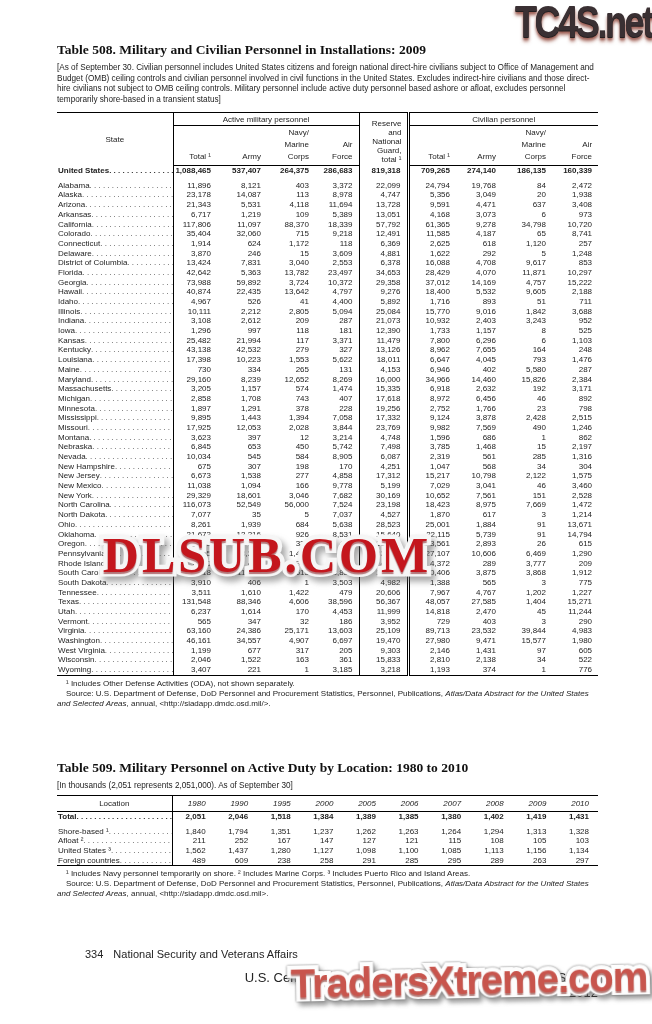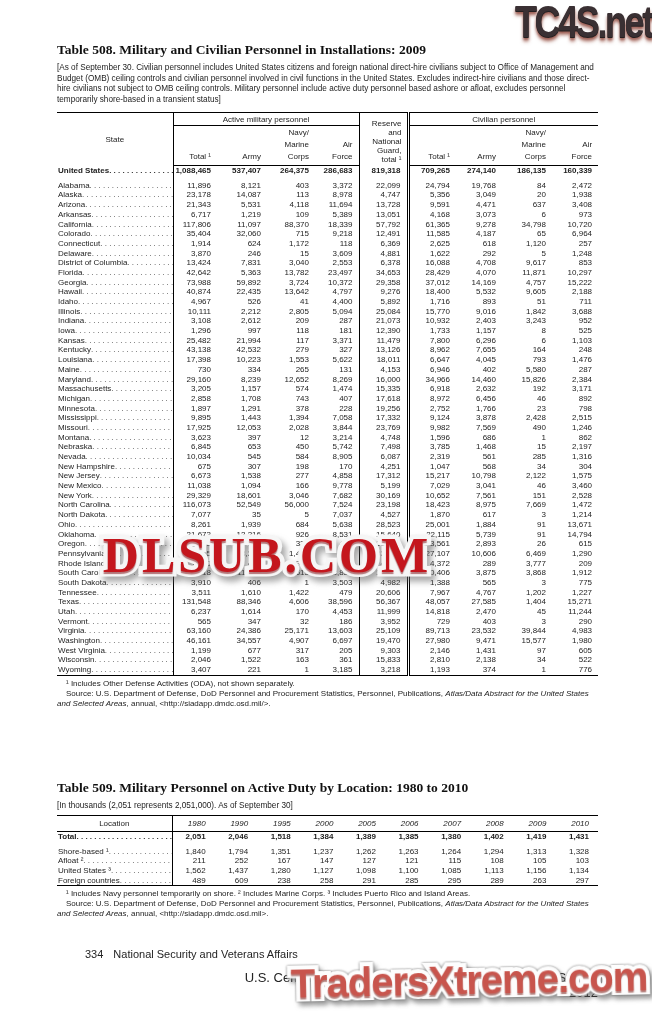--- a/index.html
+++ b/index.html
@@ -1,21 +1,21 @@
 <!DOCTYPE html>
 <html><head>
 <meta charset="utf-8">
 <style>
   html,body{margin:0;padding:0;background:#e8e8e8;}
   .page{position:relative;width:652px;height:1024px;background:#fff;overflow:hidden;
         font-family:"Liberation Sans",sans-serif;color:#1d1d1d;}
 
   
   .t508{position:absolute;left:57px;top:42px;width:541px;}
-  .t509{position:absolute;left:57px;top:780px;width:541px;}
+  .t509{position:absolute;left:57px;top:760px;width:541px;}
   .t-title{font-family:"Liberation Serif",serif;font-size:13.5px;font-weight:bold;margin:0 0 5px;color:#111;}
   .note{font-size:8.2px;line-height:10.5px;margin:0 0 7px;color:#222;}
   .note9{font-size:8.2px;margin:0 0 5px;color:#222;}
 
   
   table{border-collapse:collapse;table-layout:fixed;width:541px;
         border-top:1px solid #000;border-bottom:1px solid #000;}
   th{font-weight:normal;font-size:8px;color:#1d1d1d;padding:0;}
   .grp-h{border-bottom:1px solid #000;text-align:center;padding:2px 0 1px;}
   .state-h{vertical-align:middle;text-align:center;border-right:1px solid #000;}
@@ -234,21 +234,21 @@
               </div>
             </td>
             <td class="num">35,404</td>
             <td class="num">32,060</td>
             <td class="num">715</td>
             <td class="num">9,218</td>
             <td class="num">12,491</td>
             <td class="num">11,585</td>
             <td class="num">4,187</td>
             <td class="num">65</td>
-            <td class="num">6,964</td>
+            <td class="num">8,741</td>
           </tr>
           <tr>
             <td class="state-cell">
               <div class="leader">
                 <span class="nm">Connecticut</span>
                 <span class="dots"></span>
               </div>
             </td>
             <td class="num">1,914</td>
             <td class="num">624</td>

